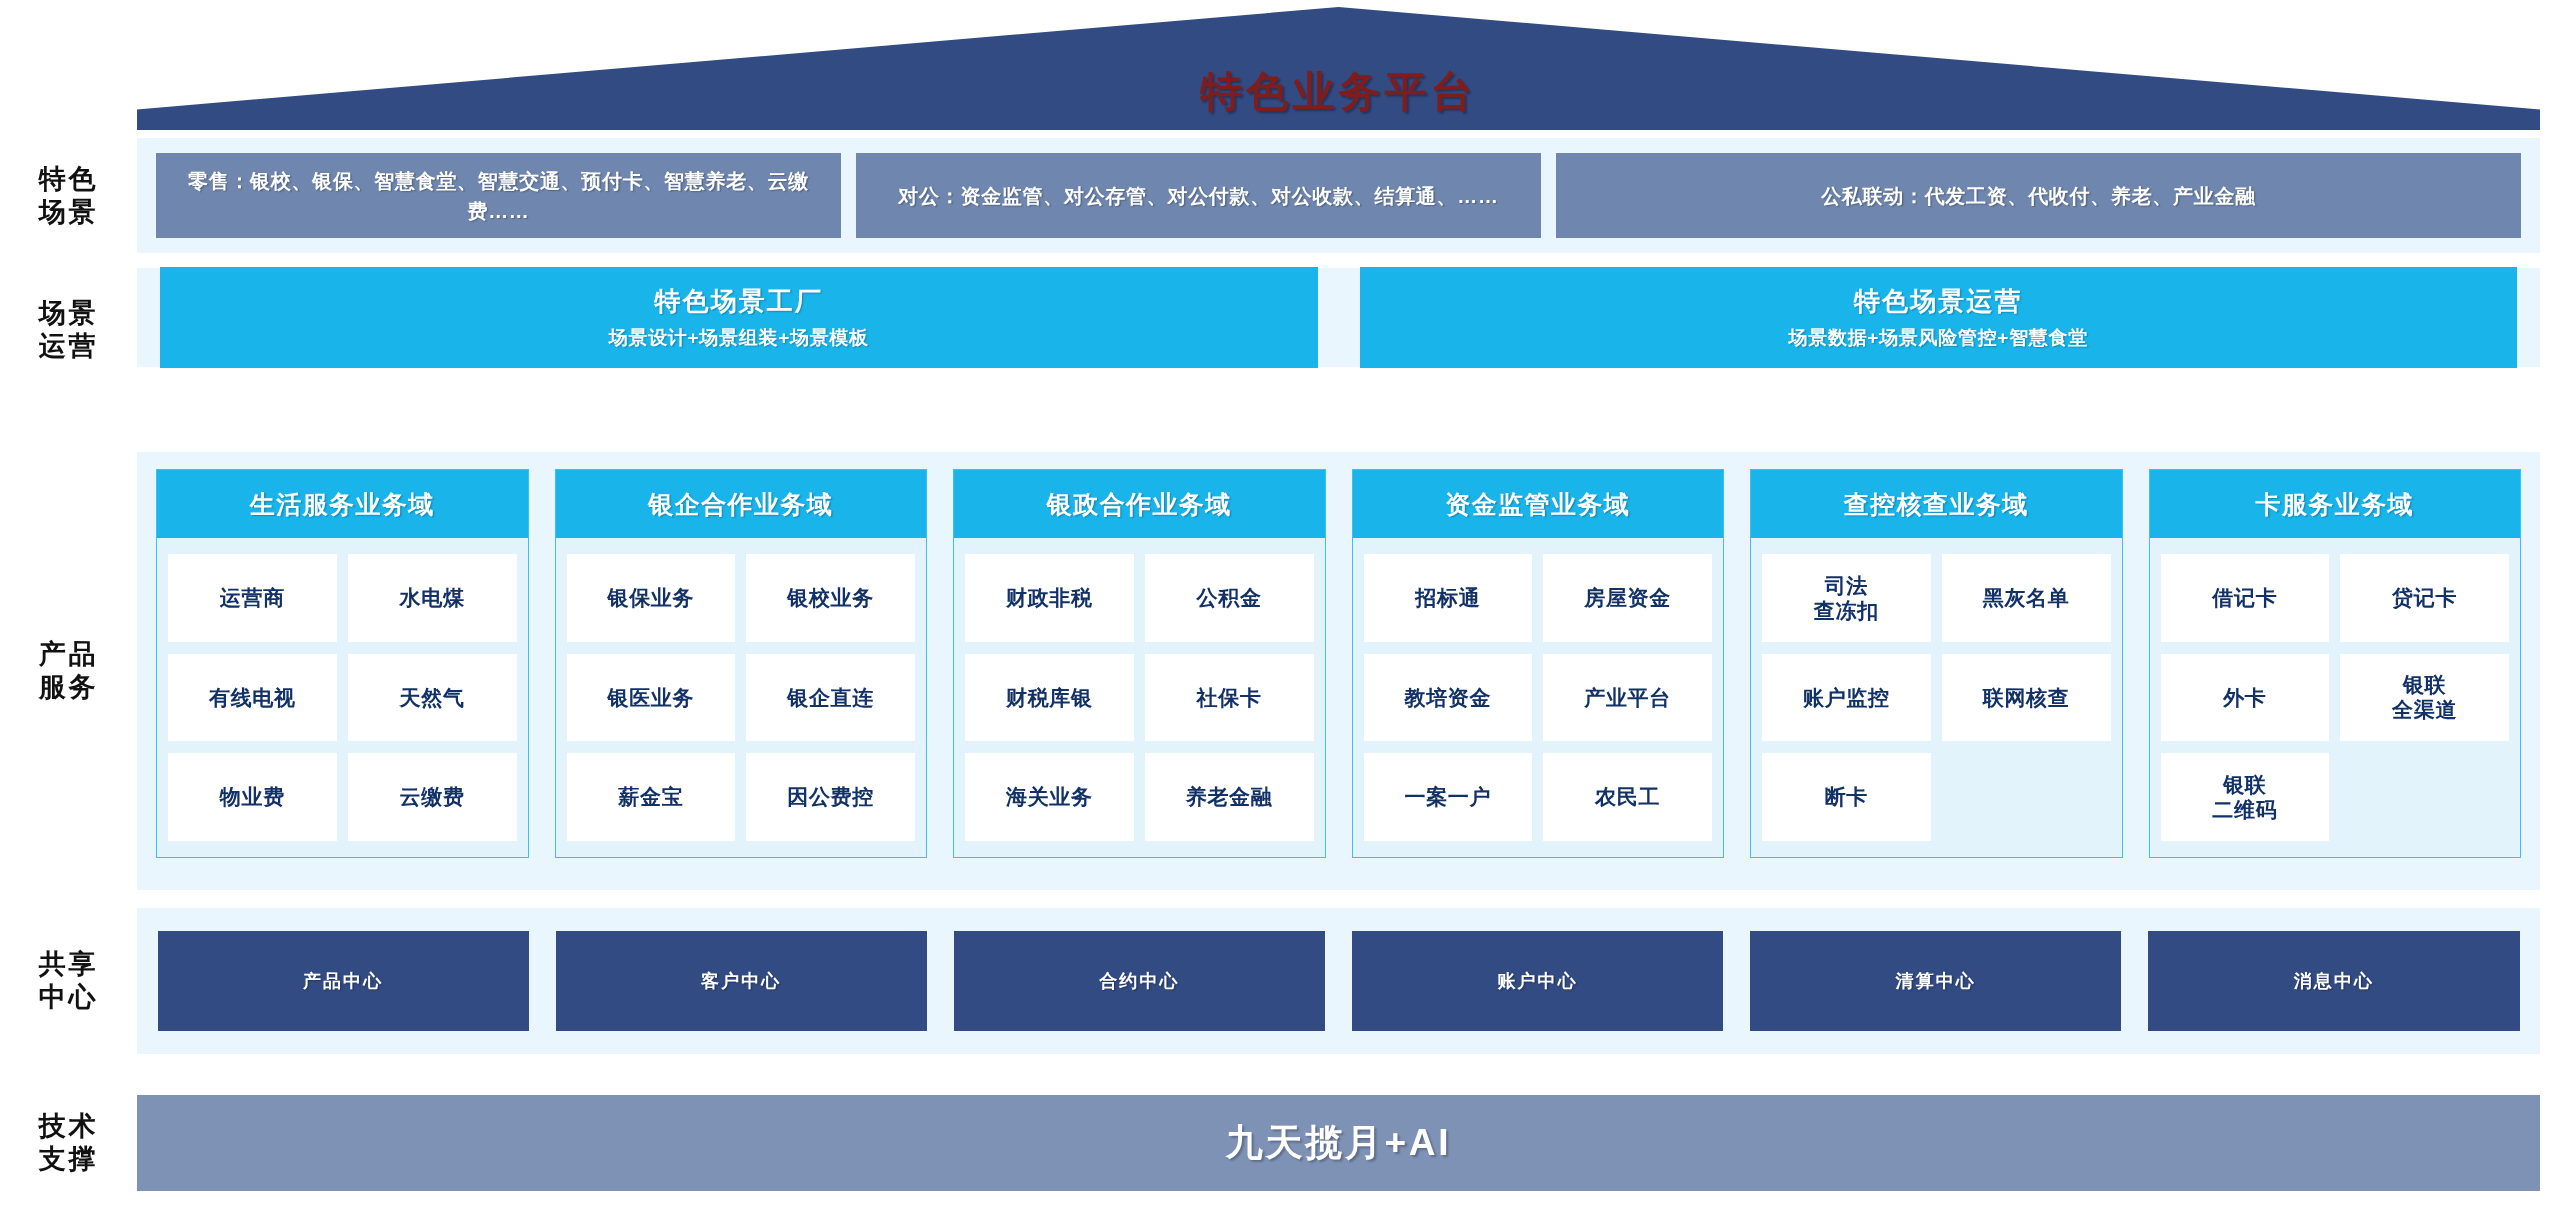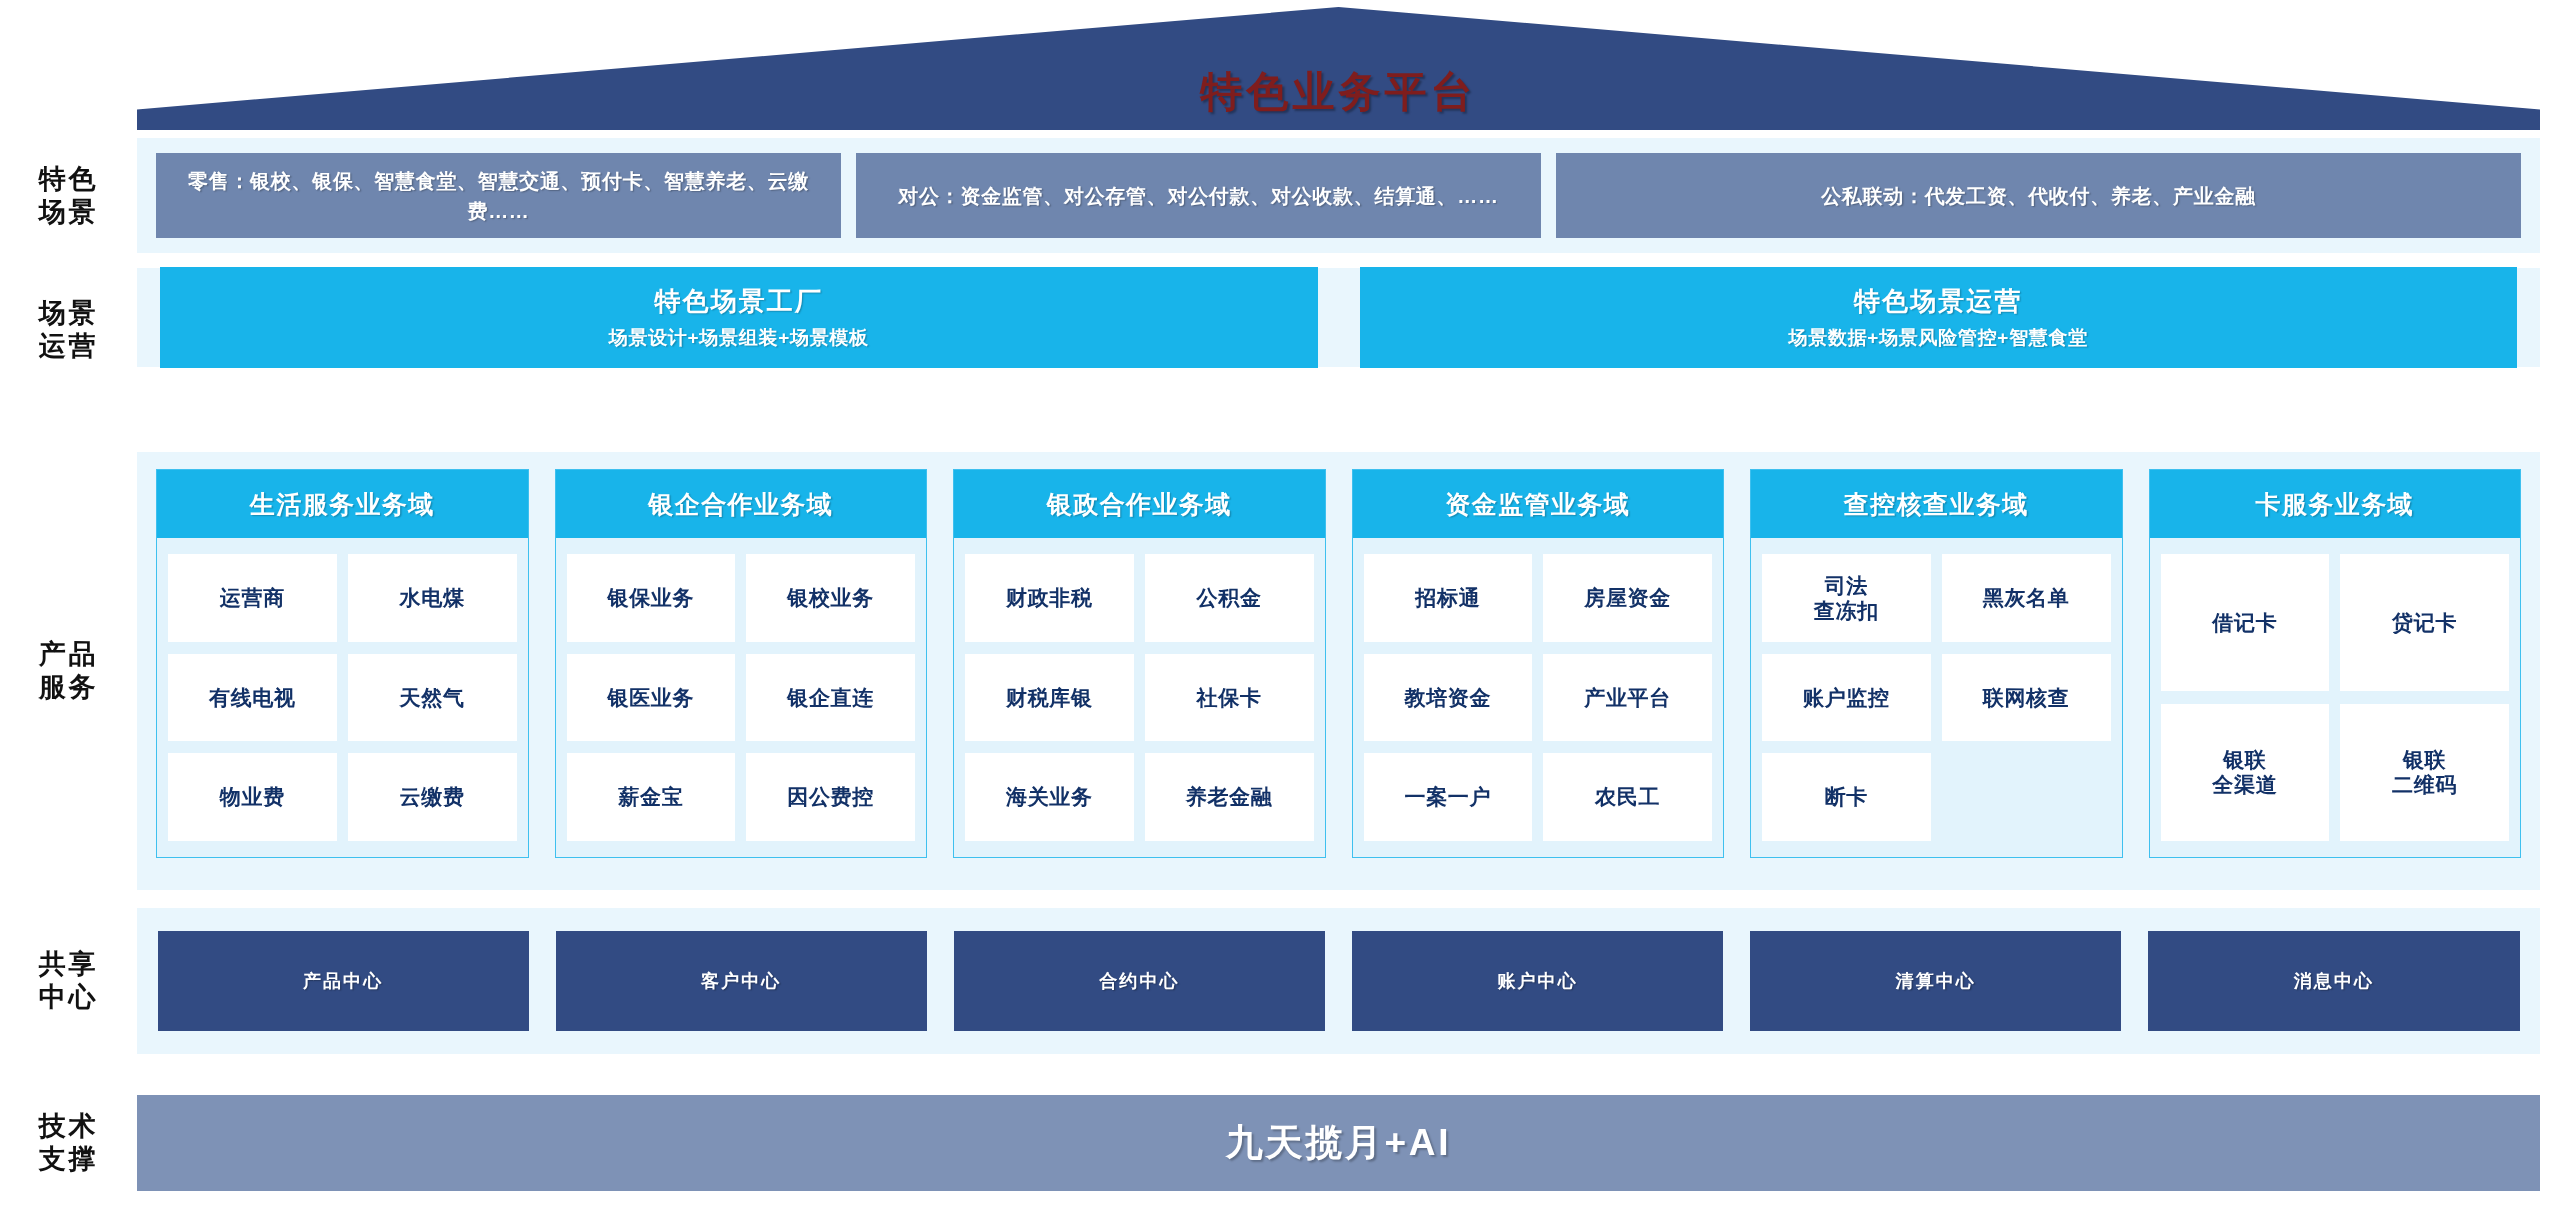--- a/index.html
+++ b/index.html
@@ -233,20 +233,21 @@
         <div class="domain-item">联网核查</div>
         <div class="domain-item">断卡</div>
       </div>
     </div>
 
     <div class="domain-card">
       <div class="domain-head">卡服务业务域</div>
       <div class="domain-grid">
         <div class="domain-item">借记卡</div>
         <div class="domain-item">贷记卡</div>
+        <div class="domain-item">外卡</div>
         <div class="domain-item">银联
 全渠道</div>
         <div class="domain-item">银联
 二维码</div>
       </div>
     </div>
 
   </div>
 </div>
 

